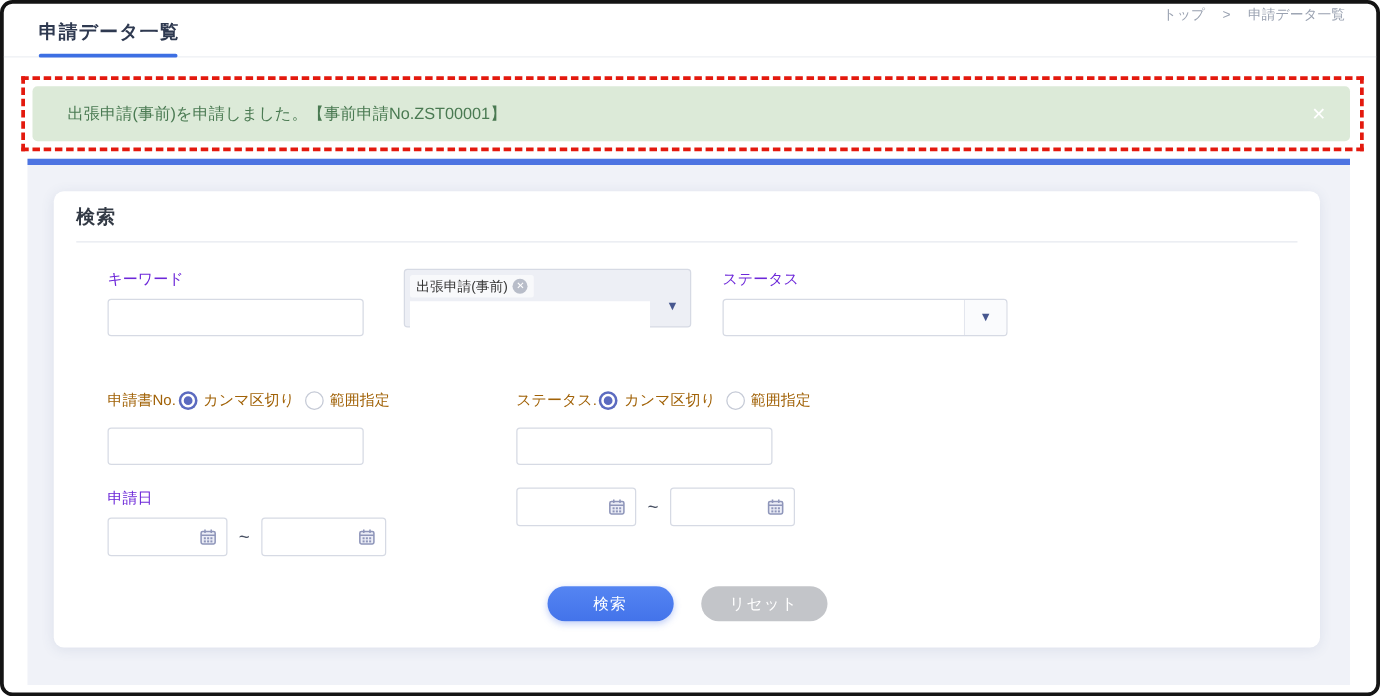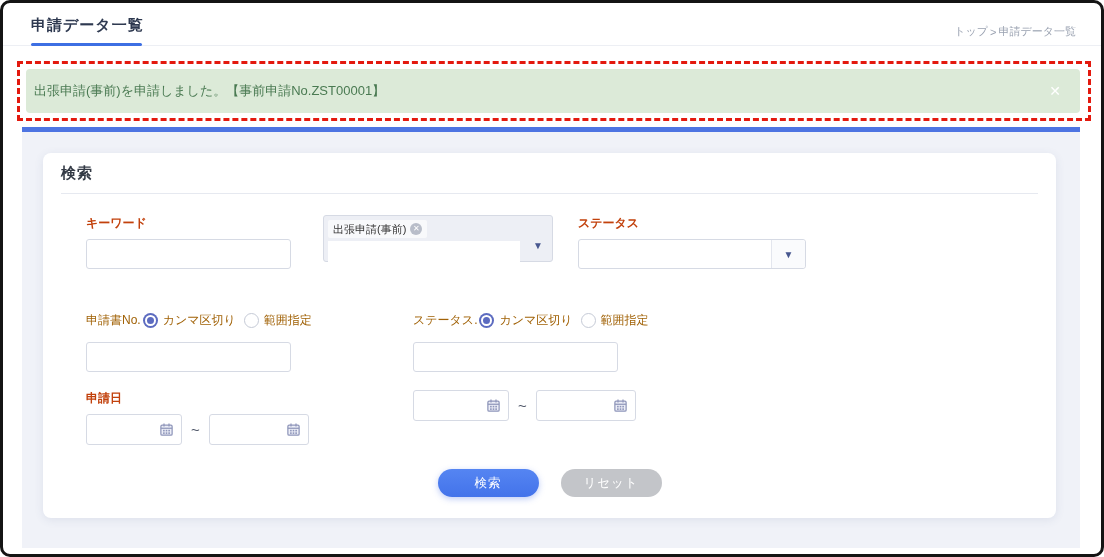--- a/index.html
+++ b/index.html
@@ -7,30 +7,30 @@
 
   .frame { position:relative; width:1104px; height:557px; box-sizing:border-box;
            border:3px solid #141414; border-radius:10px; background:#ffffff; overflow:hidden; }
 
   
   .page-title { position:absolute; left:28px; top:13px; margin:0; font-size:15px;
                 font-weight:700; color:#2e3950; letter-spacing:1px; }
   .header-rule { position:absolute; left:0; top:42px; width:100%; height:1px; background:#edeff4; }
   .title-underline { position:absolute; left:28px; top:40px; width:111px; height:3px;
                      background:#3d6fe3; border-radius:2px; }
-  .breadcrumb { position:absolute; right:25px; top:21px; font-size:11px; color:#9aa2b1;
-                display:flex; align-items:center; gap:2px; }
+  .breadcrumb { position:absolute; right:25px; top:1px; font-size:11px; color:#9aa2b1;
+                display:flex; align-items:center; gap:14px; }
   .crumb.link { cursor:pointer; }
 
   
   .annotation-box { position:absolute; left:14px; top:58px; width:1074px; height:60px;
                     border:3px dashed #e3190e; box-sizing:border-box; pointer-events:none; z-index:5; }
   .banner { position:absolute; left:23px; top:66px; width:1054px; height:44px; box-sizing:border-box;
             background:#dcead8; border-radius:4px; display:flex; align-items:center;
-            padding:0 8px; color:#4a7a52; font-size:13px; }
+            padding:0 28px; color:#4a7a52; font-size:13px; }
   .banner-close { position:absolute; right:19px; top:50%; transform:translateY(-50%);
                   color:#ffffff; font-weight:700; font-size:14px; cursor:pointer; line-height:1; }
 
   
   .content-panel { position:absolute; left:19px; right:21px; top:124px; bottom:6px;
                    background:#f0f2f8; border-top:5px solid #4d74e2; }
   .card { position:absolute; left:21px; top:21px; width:1013px; height:365px; background:#ffffff;
           border-radius:8px; box-shadow:0 2px 10px rgba(60,80,130,0.10); }
   .card-title { position:absolute; left:18px; top:11px; margin:0; font-size:15px;
                 font-weight:600; color:#333a45; letter-spacing:1px; }
@@ -38,21 +38,21 @@
 
   .fg { position:absolute; }
   .fg-keyword  { left:43px;  top:62px;  }
   .fg-form     { left:280px; top:62px;  }
   .fg-status   { left:535px; top:62px;  }
   .fg-appno    { left:43px;  top:159px; }
   .fg-preappno { left:370px; top:159px; }
   .fg-appdate  { left:43px;  top:237px; }
   .fg-usedate  { left:370px; top:237px; }
 
-  .flabel { display:block; font-size:12px; color:#c2410c; margin-bottom:7px;font-weight:bold; }
+  .flabel { display:block; font-size:12px; color:#6d28d9; margin-bottom:7px; }
   .fhead { display:flex; align-items:center; font-size:12px; color:#a16207; margin-bottom:13px;text-align:right; }
   .rlabel { margin:0 2px 0 5px; }
   .fhead .radio + .rlabel + .radio { margin-left:6px; }
 
   .tinput { height:30px; box-sizing:border-box; border:1px solid #d6dae4; border-radius:3px;
             background:#fff; padding:0 8px; font-size:12px; color:#333; outline:none; font-family:inherit; }
   .w205 { width:205px; }
 
   
   .radio { width:15px; height:15px; border-radius:50%; display:inline-block; position:relative;

